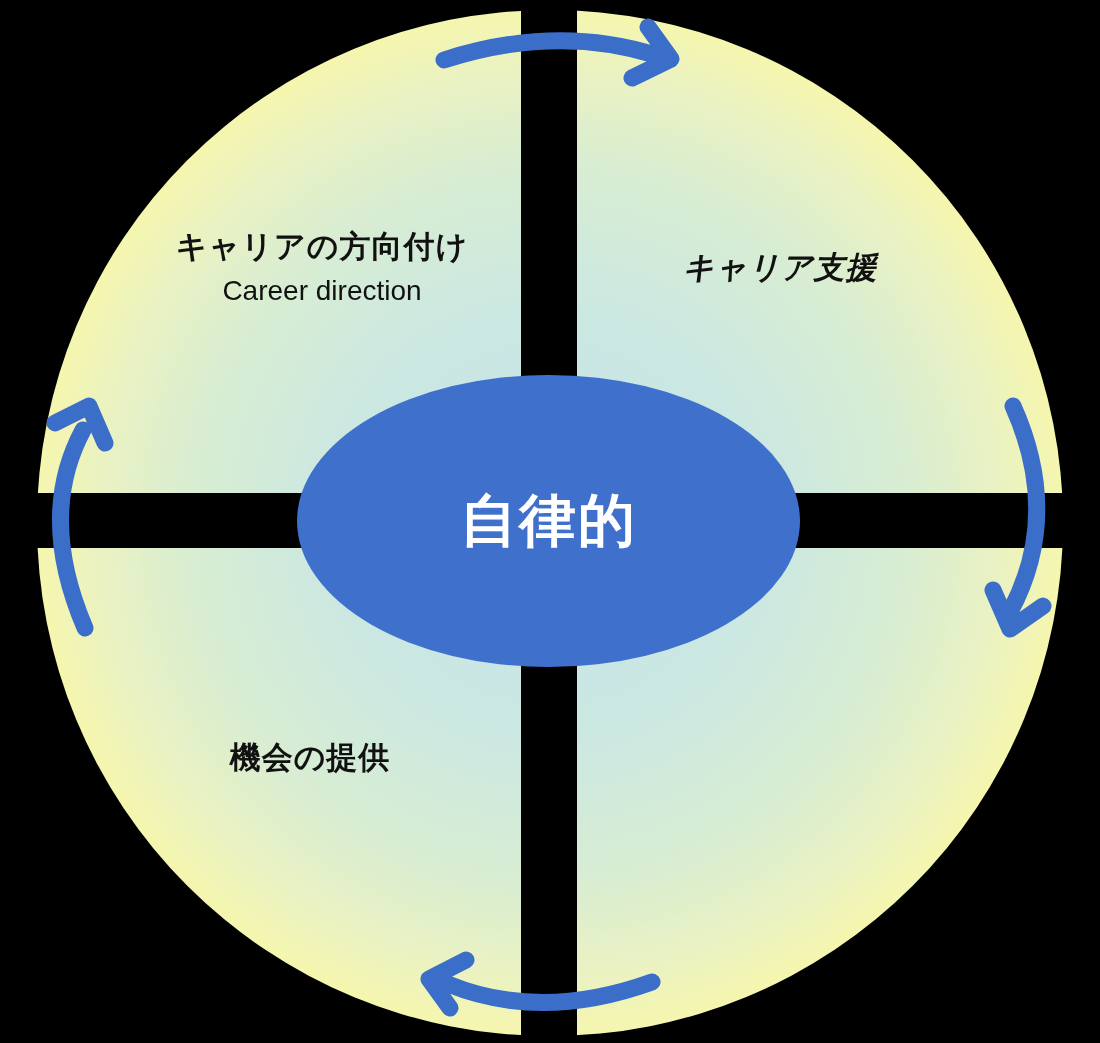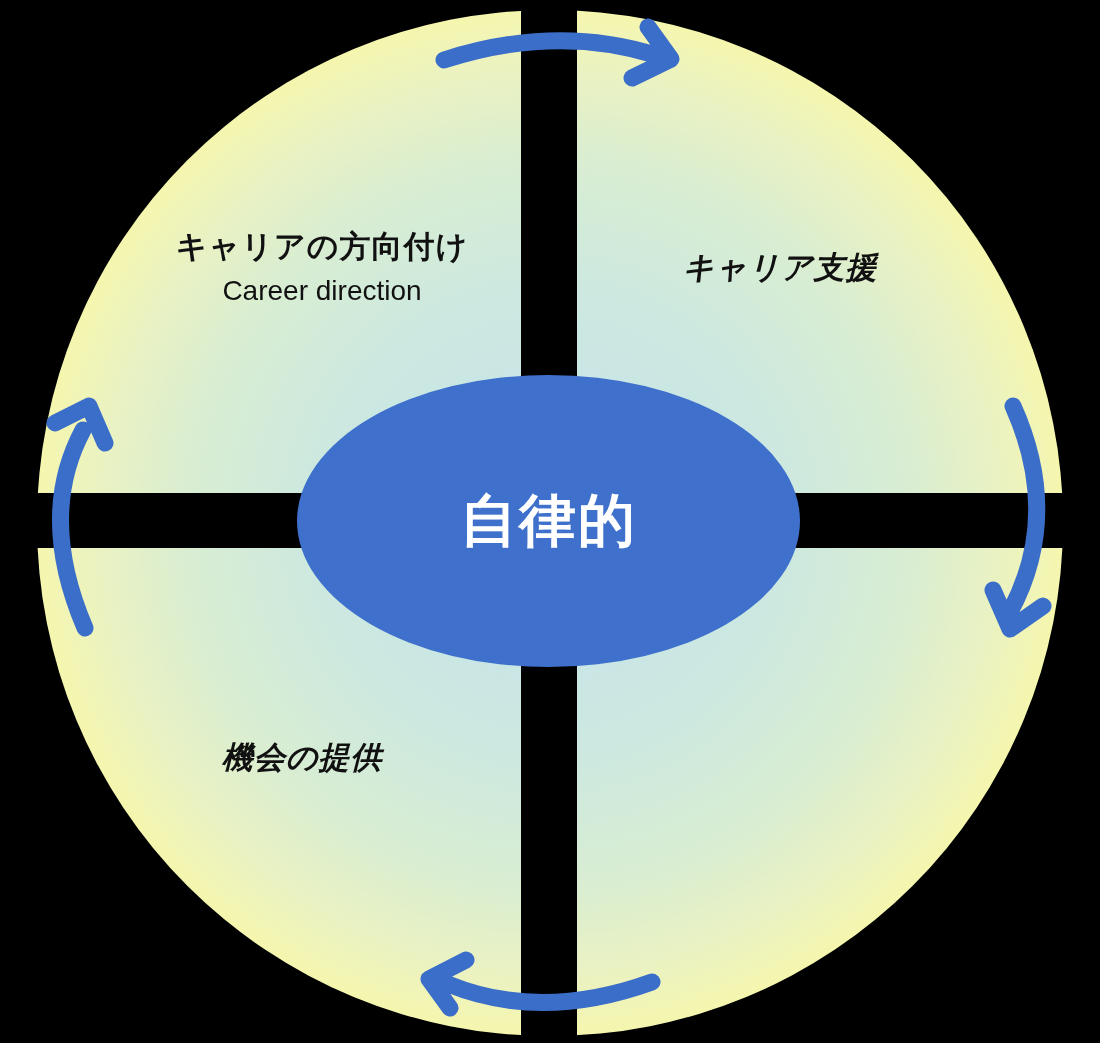--- a/index.html
+++ b/index.html
@@ -60,21 +60,21 @@
 
   <div class="q-label" style="left:322px;top:268px;">
     <div class="q-ja">キャリアの方向付け</div>
     <div class="q-en">Career direction</div>
   </div>
 
   <div class="q-label" style="left:780px;top:268px;font-style:italic;">
     <div class="q-ja">キャリア支援</div>
   </div>
 
-  <div class="q-label" style="left:302px;top:758px;font-style:italic;">
+  <div class="q-label" style="left:310px;top:758px;">
     <div class="q-ja">機会の提供</div>
   </div>
 
 
   <svg class="arrows" viewBox="0 0 1100 1043" aria-hidden="true">
     <path d="M 444 60 Q 556 24 655 55 M 648 27 L 671 59 L 632 78"></path>
     <path d="M 1013 406 Q 1062 515 1010 612 M 993 590 L 1010 629 L 1043 606"></path>
     <path d="M 652 982 Q 541 1022 448 984 M 466 960 L 429 979 L 450 1008"></path>
     <path d="M 85 628 Q 37 516 83 430 M 55 423 L 89 406 L 105 443"></path>
   </svg>

